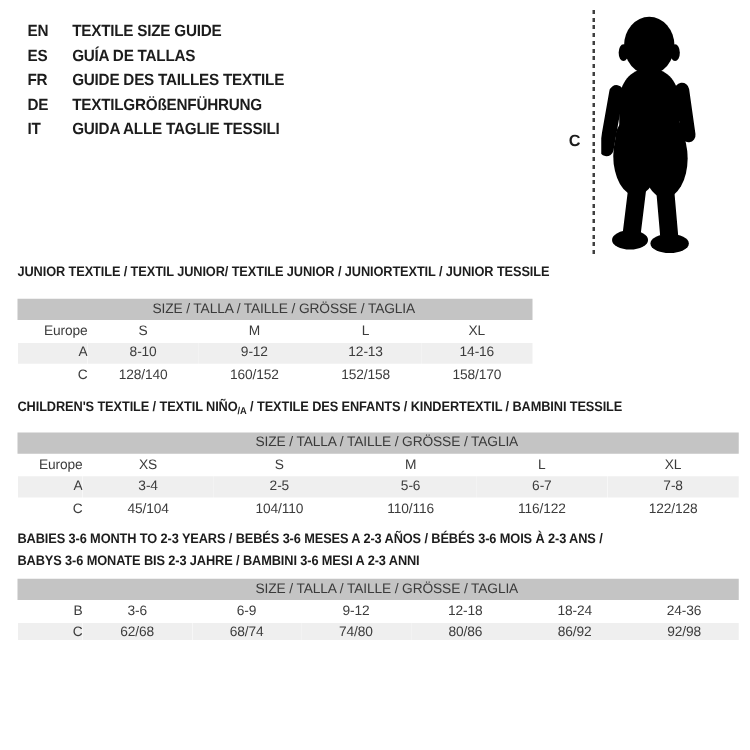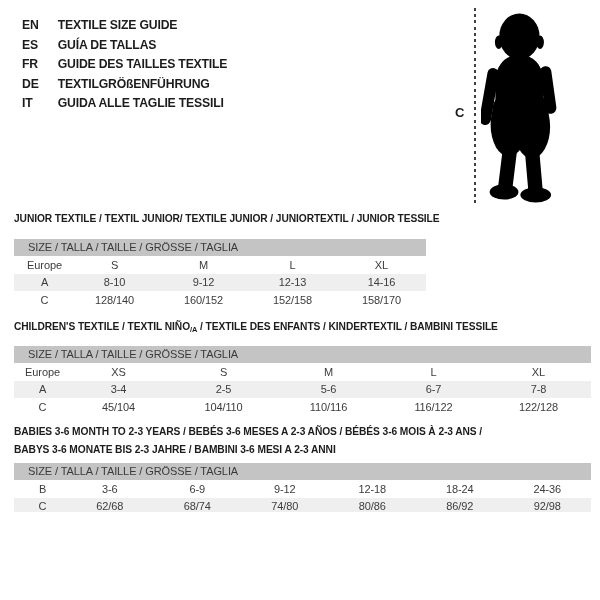--- a/index.html
+++ b/index.html
@@ -48,30 +48,30 @@
   
   .tbl-wrap { position:absolute; left:14px; }
   #junior-table   { top:239px; width:412px; }
   #children-table { top:346px; width:577px; }
   #babies-table   { top:463px; width:577px; }
 
   .size-bar {
     height:17px; line-height:17px;
     background:#c4c4c4; color:#3a3a3a;
     font-size:11px; padding-left:14px; letter-spacing:-0.1px;
-    white-space:nowrap; overflow:hidden;
+    white-space:nowrap; overflow:hidden;text-align:center;
   }
   table.size-table { width:100%; border-collapse:collapse; table-layout:fixed; }
   table.size-table td {
     height:17.5px; padding:0;
     font-size:11px; color:#3c3c3c; letter-spacing:-0.1px;
     text-align:center; vertical-align:middle;
     white-space:nowrap; overflow:hidden;
   }
-  table.size-table td.lbl { text-align:center; padding-left:5px; }
+  table.size-table td.lbl { text-align:right; padding-left:5px; }
   tr.alt { background:#efefef; }
   col.c-label-j { width:56px; }
   col.c-label   { width:52px; }
 
   
   .footnotes { position:absolute; left:14px; top:533px; }
   .footnote {
     height:18.6px; line-height:18.6px;
     font-size:11px; font-weight:bold; letter-spacing:-0.1px;
     white-space:nowrap;

